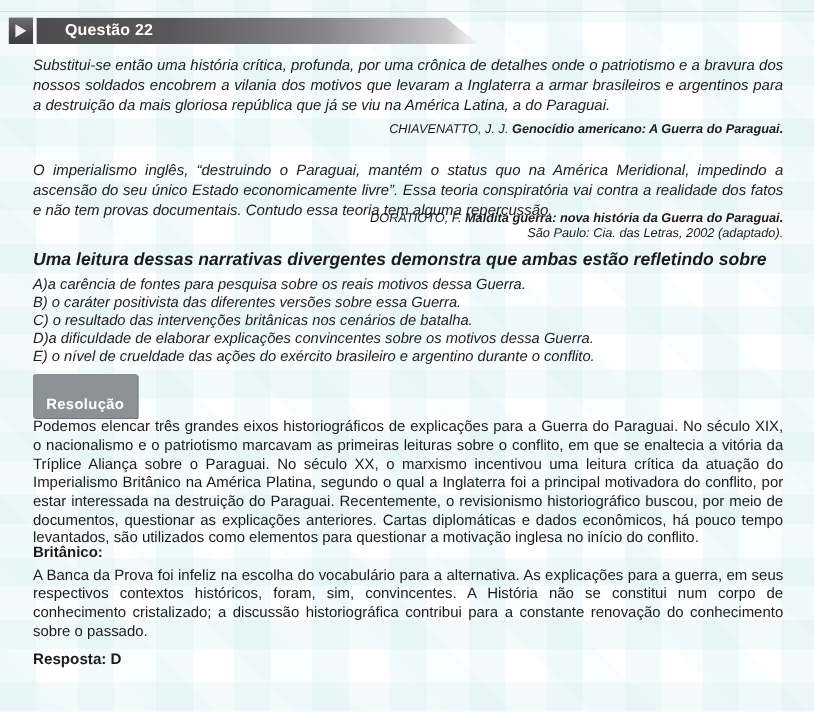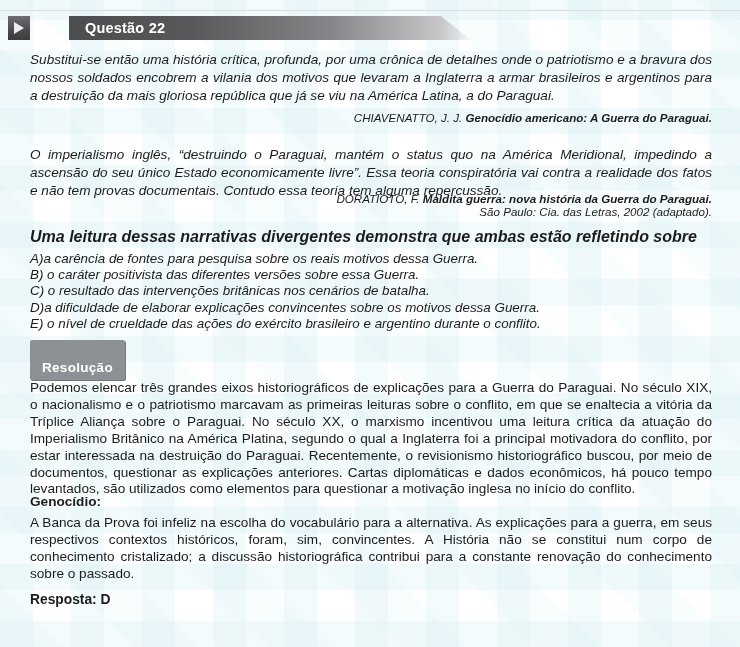--- a/index.html
+++ b/index.html
@@ -31,26 +31,25 @@
     display:flex; align-items:center; justify-content:center; flex:0 0 auto;
   }
   .arrow-glyph {
     width:0; height:0;
     border-left:10px solid #ededee;
     border-top:6px solid transparent;
     border-bottom:6px solid transparent;
   }
   .banner {
     width:402px; height:24px; box-sizing:border-box;
-    padding-left:16px;
+    padding-left:26px;
     background:linear-gradient(90deg,#4d4d4f 0%, #58585a 30%, #86868a 65%, #aeaeb0 82%, #c9c9cb 93%, rgba(210,210,212,0.10) 100%);
     clip-path:polygon(0 0, calc(100% - 30px) 0, 100% 100%, 0 100%);
     color:#ffffff; font-weight:bold; font-size:14.5px; line-height:24px;
     letter-spacing:0.2px;
-    margin-left:36px;
   }
 
   
   .block { position:absolute; left:30px; width:682px; }
   .q { font-style:italic; }
   .just { text-align:justify; }
   .body-text { font-size:13.6px; line-height:18px; }
 
   #p1   { top:51px; }
   #cit1 { top:111px; }
@@ -115,19 +114,19 @@
     <div class="option">B) o caráter positivista das diferentes versões sobre essa Guerra.</div>
     <div class="option">C) o resultado das intervenções britânicas nos cenários de batalha.</div>
     <div class="option">D)a dificuldade de elaborar explicações convincentes sobre os motivos dessa Guerra.</div>
     <div class="option">E) o nível de crueldade das ações do exército brasileiro e argentino durante o conflito.</div>
   </div>
 
   <div id="badge" class="block">Resolução</div>
 
   <div id="resol" class="block just">Podemos elencar três grandes eixos historiográficos de explicações para a Guerra do Paraguai. No século XIX, o nacionalismo e o patriotismo marcavam as primeiras leituras sobre o conflito, em que se enaltecia a vitória da Tríplice Aliança sobre o Paraguai. No século XX, o marxismo incentivou uma leitura crítica da atuação do Imperialismo Britânico na América Platina, segundo o qual a Inglaterra foi a principal motivadora do conflito, por estar interessada na destruição do Paraguai. Recentemente, o revisionismo historiográfico buscou, por meio de documentos, questionar as explicações anteriores. Cartas diplomáticas e dados econômicos, há pouco tempo levantados, são utilizados como elementos para questionar a motivação inglesa no início do conflito.</div>
 
-  <div id="comh" class="block">Genocídio:</div>
+  <div id="comh" class="block">Britânico:</div>
 
   <div id="comp" class="block just">A Banca da Prova foi infeliz na escolha do vocabulário para a alternativa. As explicações para a guerra, em seus respectivos contextos históricos, foram, sim, convincentes. A História não se constitui num corpo de conhecimento cristalizado; a discussão historiográfica contribui para a constante renovação do conhecimento sobre o passado.</div>
 
   <div id="answer" class="block">Resposta: D</div>
 
 </div>
 
 </body></html>

